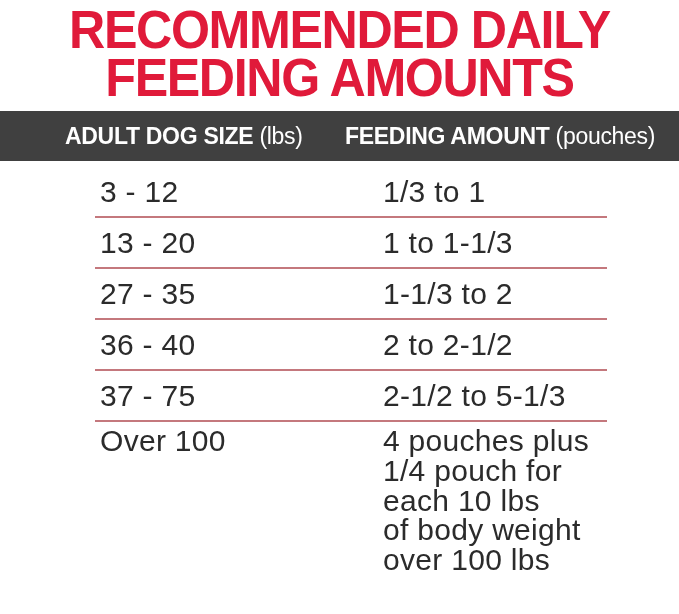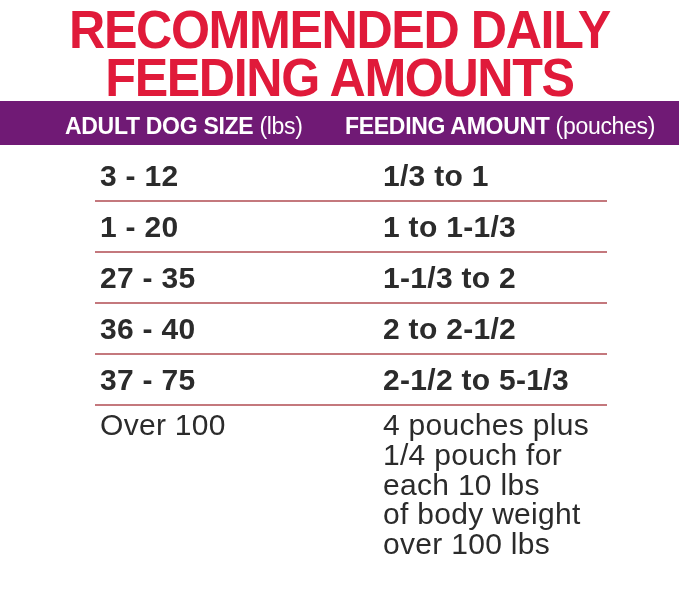--- a/index.html
+++ b/index.html
@@ -14,23 +14,23 @@
     text-align: center;
     color: #e01a3a;
     font-weight: 700;
     font-size: 54px;
     line-height: 48px;
     letter-spacing: -1.5px;
     transform: scaleX(0.93);
   }
   .title div { white-space: nowrap; }
   .header-bar {
-    margin-top: 0;
-    height: 44px;
-    background: #701a75;
+    margin-top: 10px;
+    height: 50px;
+    background: #404040;
     position: relative;
     color: #ffffff;
   }
   .header-cell {
     position: absolute;
     top: 0;
     line-height: 50px;
     font-size: 23px;
     font-weight: 700;
     letter-spacing: -0.3px;
@@ -48,21 +48,21 @@
     font-size: 30px;
     letter-spacing: 0.3px;
   }
   .feeding-table td {
     height: 49px;
     vertical-align: middle;
     padding: 0;
   }
   .feeding-table td.size { width: 280px; padding-left: 5px; }
   .feeding-table td.amount { padding-left: 3px; white-space: pre-line; }
-  .feeding-table tr:not(:last-child) td { border-bottom: 2px solid #c4787d; font-weight: bold; }
+  .feeding-table tr:not(:last-child) td { border-bottom: 2px solid #c4787d; }
   .feeding-table tr:last-child td {
     vertical-align: top;
     padding-top: 4px;
     line-height: 29.8px;
   }
 </style>
 </head>
 <body>
 
 <div class="title">
@@ -80,21 +80,21 @@
 </div>
 
 <table class="feeding-table">
   <tbody>
   <tr>
     <td class="size">3 - 12</td>
     <td class="amount">1/3 to 1</td>
   </tr>
 
   <tr>
-    <td class="size">1 - 20</td>
+    <td class="size">13 - 20</td>
     <td class="amount">1 to 1-1/3</td>
   </tr>
 
   <tr>
     <td class="size">27 - 35</td>
     <td class="amount">1-1/3 to 2</td>
   </tr>
 
   <tr>
     <td class="size">36 - 40</td>

